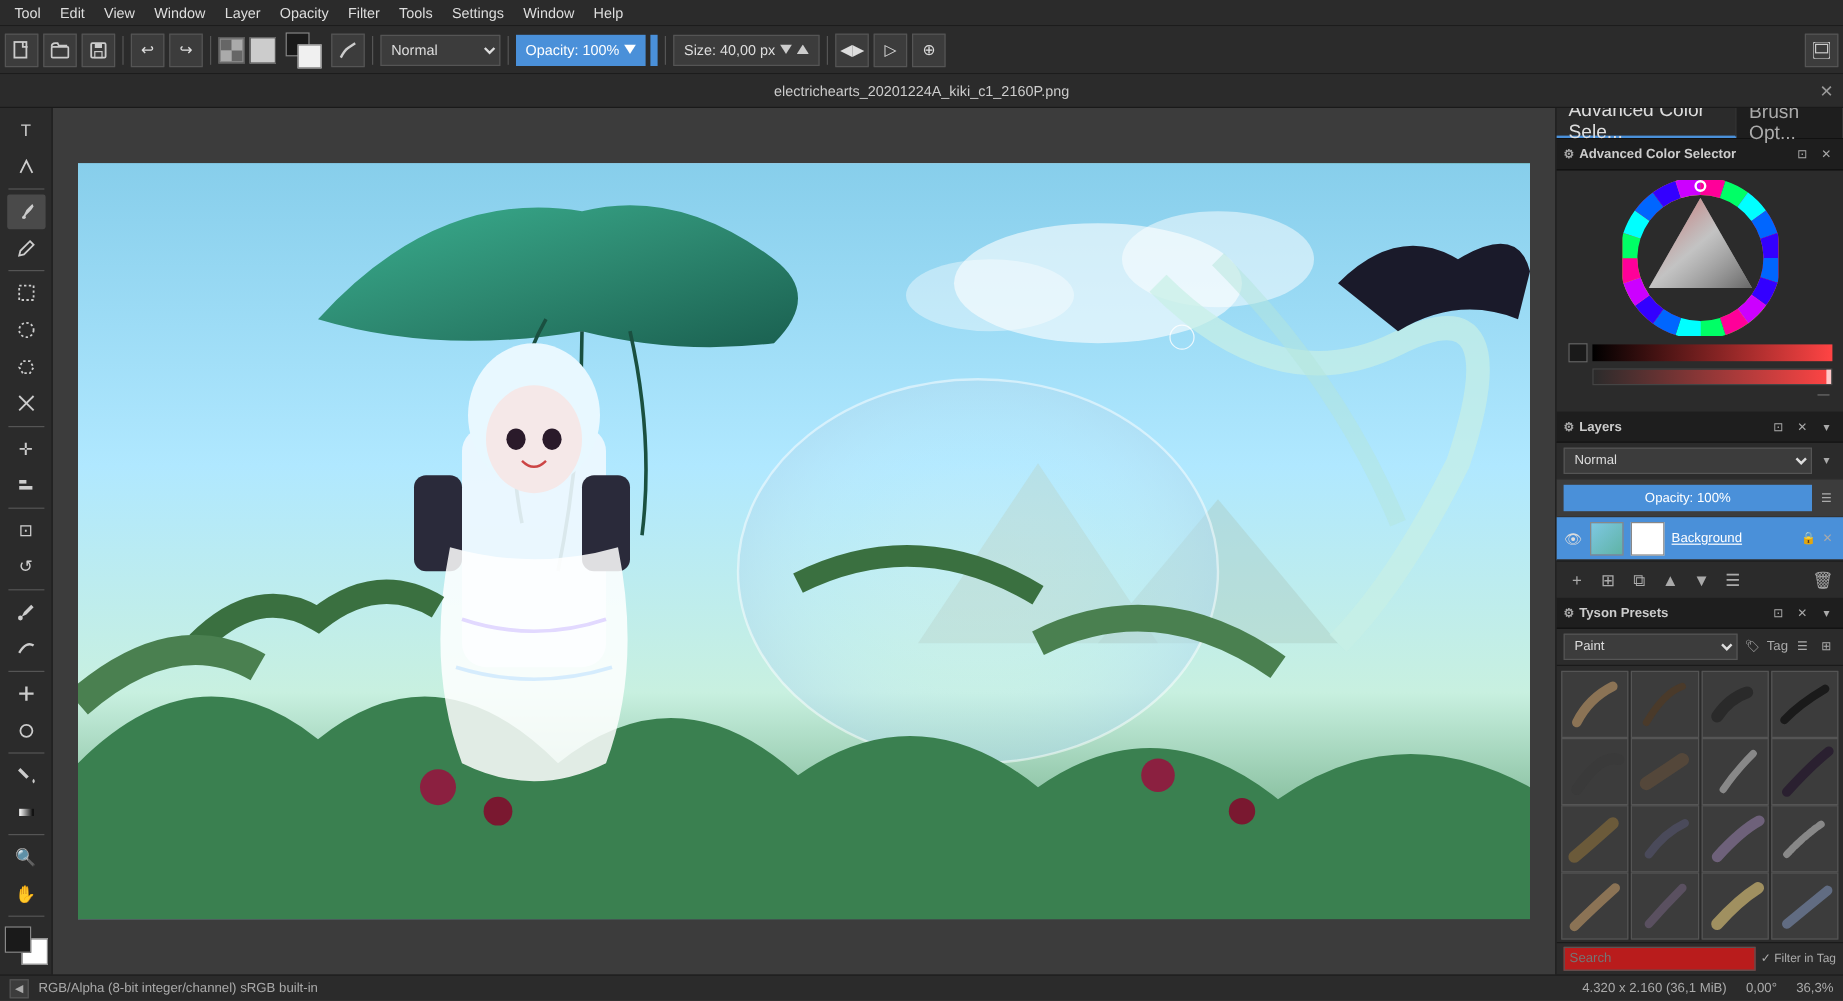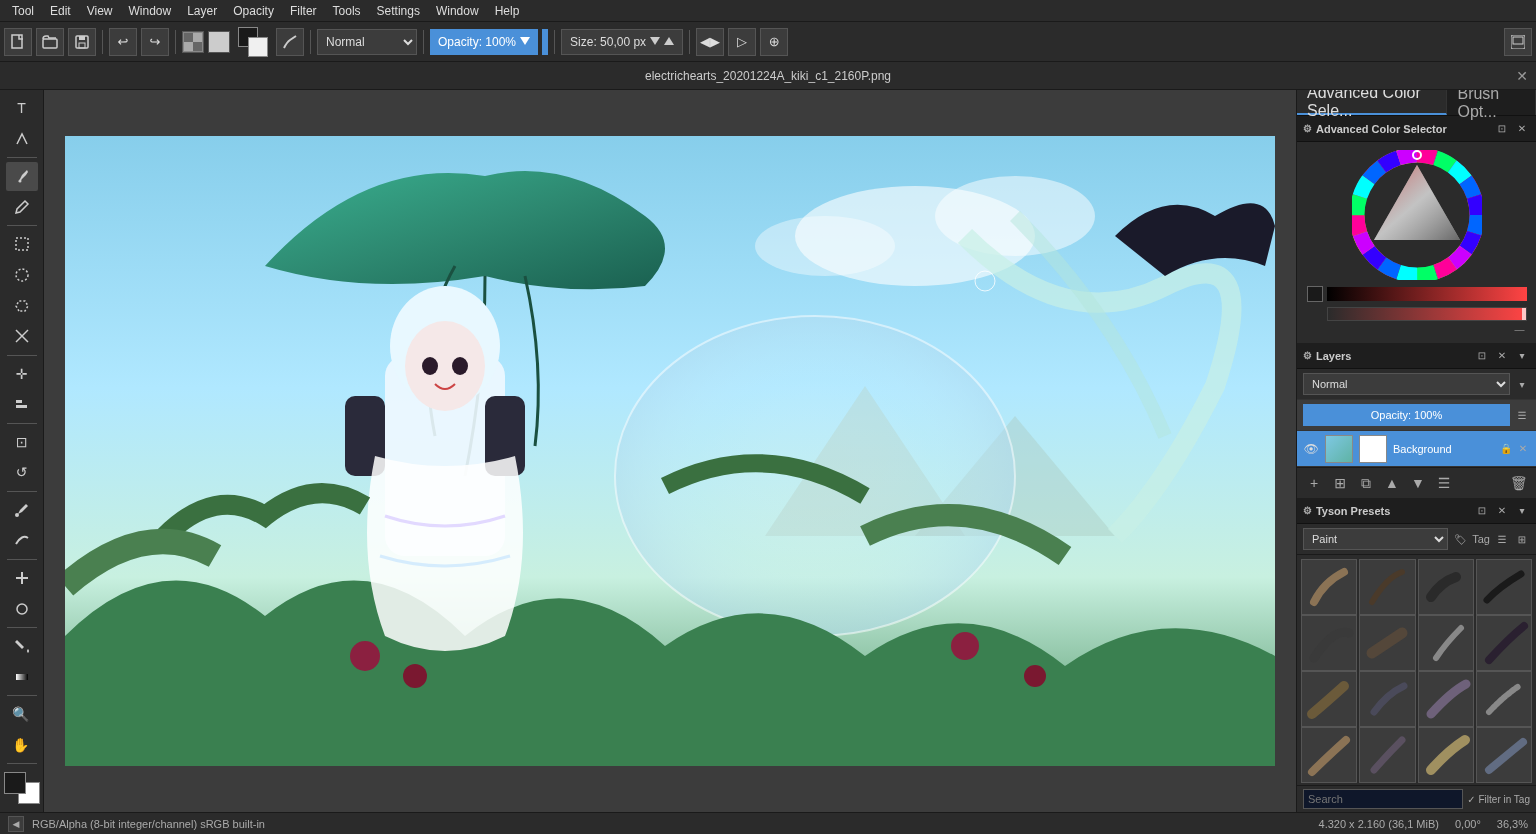--- a/index.html
+++ b/index.html
@@ -345,20 +345,21 @@
     .layer-thumb-mask {
       width: 28px;
       height: 28px;
       background: white;
       border: 1px solid #888;
     }
     .layer-name {
       flex: 1;
       font-size: 11px;
       color: white;
+      text-decoration: underline;
     }
     .layer-icons {
       display: flex;
       gap: 2px;
     }
     .layer-icon-sm {
       width: 14px;
       height: 14px;
       display: flex;
       align-items: center;
@@ -437,21 +438,21 @@
       align-items: center;
       padding: 3px 6px;
       gap: 4px;
       border-top: 1px solid #1a1a1a;
       background: #2b2b2b;
       flex-shrink: 0;
     }
     .search-input {
       flex: 1;
       height: 20px;
-      background: #0f172a;
+      background: #b91c1c;
       border: 1px solid #555;
       color: #ddd;
       padding: 0 4px;
       font-size: 11px;
     }
     .filter-tag-label {
       font-size: 10px;
       color: #aaa;
       white-space: nowrap;
     }
@@ -526,21 +527,21 @@
   <div class="opacity-control">
     <span>Opacity: 100%</span>
     <svg width="10" height="10" viewBox="0 0 10 10">
         <polygon points="0,0 10,0 5,8" fill="white"></polygon>
       </svg>
   </div>
   <div style="width:6px; height:26px; background:#4a90d9; cursor:ew-resize;"></div>
   <div class="toolbar-sep"></div>
 
   <div class="size-control">
-    <span>Size: 50,00 px</span>
+    <span>Size: 40,00 px</span>
     <svg width="10" height="10" viewBox="0 0 10 10">
         <polygon points="0,0 10,0 5,8" fill="#ccc"></polygon>
       </svg>
     <svg width="10" height="10" viewBox="0 0 10 10">
         <polygon points="0,8 10,8 5,0" fill="#ccc"></polygon>
       </svg>
   </div>
   <div class="toolbar-sep"></div>
 
   <div class="toolbar-btn">◀▶</div>

